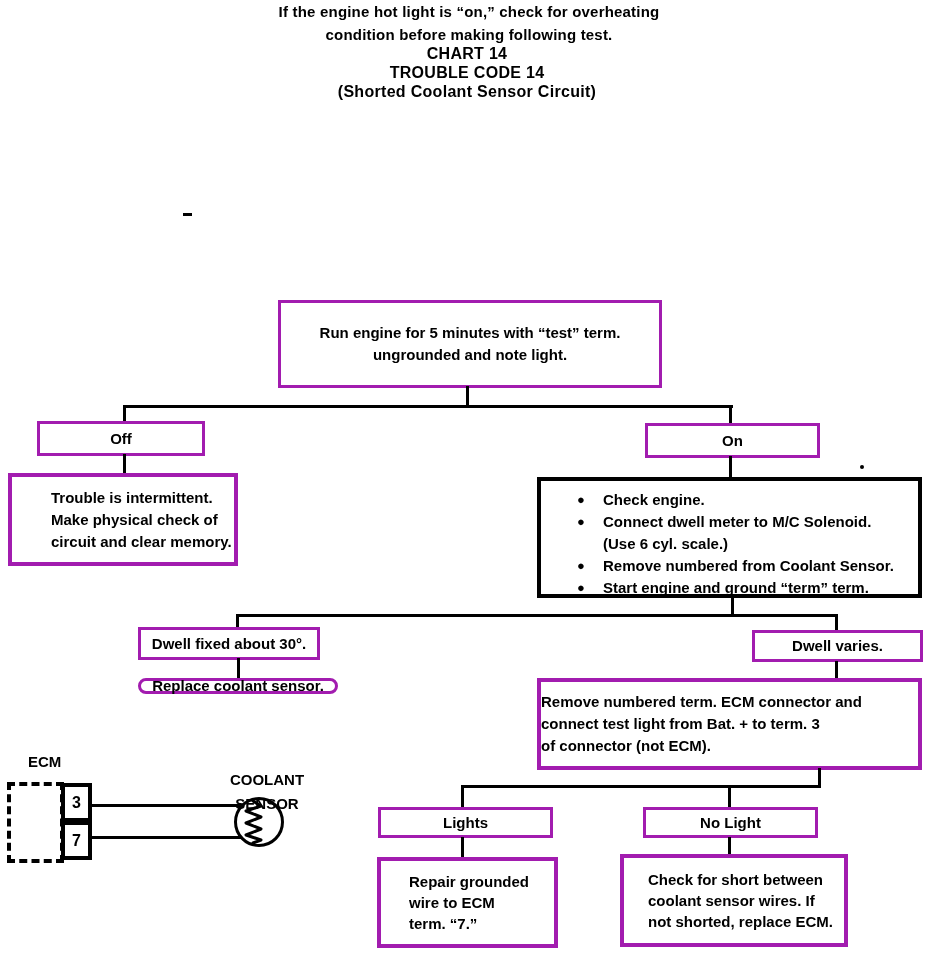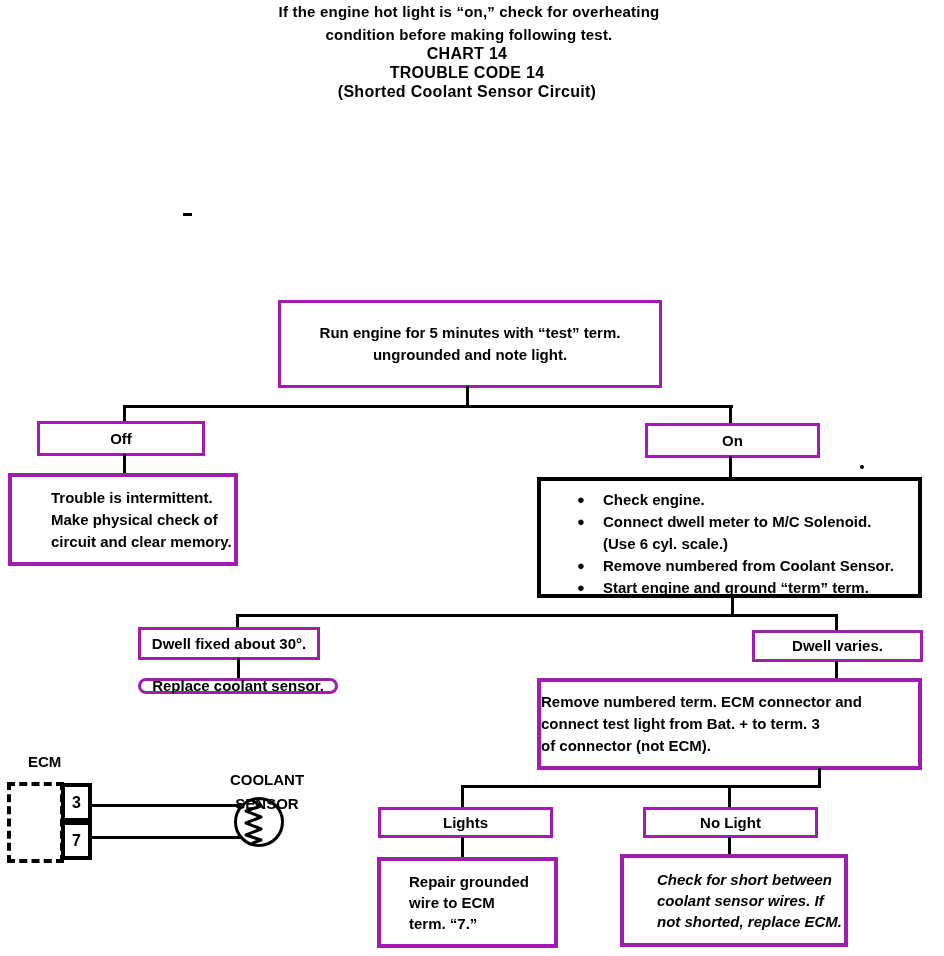--- a/index.html
+++ b/index.html
@@ -109,21 +109,21 @@
   <div class="ln" style="left:728px;top:785px;width:3px;height:23px;"></div>
 
   <div class="box" style="left:378px;top:807px;width:175px;height:31px;">Lights</div>
   <div class="ln" style="left:461px;top:837px;width:3px;height:21px;"></div>
   <div class="box b4 leftal" style="left:377px;top:857px;width:181px;height:91px;padding-left:28px;line-height:21px;">Repair grounded
 wire to ECM
 term. “7.”</div>
 
   <div class="box" style="left:643px;top:807px;width:175px;height:31px;">No Light</div>
   <div class="ln" style="left:728px;top:837px;width:3px;height:18px;"></div>
-  <div class="box b4 leftal" style="left:620px;top:854px;width:228px;height:93px;padding-left:33px;line-height:21px;font-style:italic;">Check for short between
+  <div class="box b4 leftal" style="left:620px;top:854px;width:228px;height:93px;padding-left:24px;line-height:21px;">Check for short between
 coolant sensor wires. If
 not shorted, replace ECM.</div>
 
   <div class="txt" style="left:28px;top:753px;">ECM</div>
   <div class="dashedbox" style="left:7px;top:782px;width:57px;height:81px;"></div>
   <div class="term" style="left:61px;top:783px;width:31px;height:39px;">3</div>
   <div class="term" style="left:61px;top:821px;width:31px;height:39px;">7</div>
   <div class="ln" style="left:92px;top:804px;width:152px;height:3px;"></div>
   <div class="ln" style="left:92px;top:836px;width:152px;height:3px;"></div>
   <div class="circle" style="left:234px;top:797px;width:50px;height:50px;"></div>

